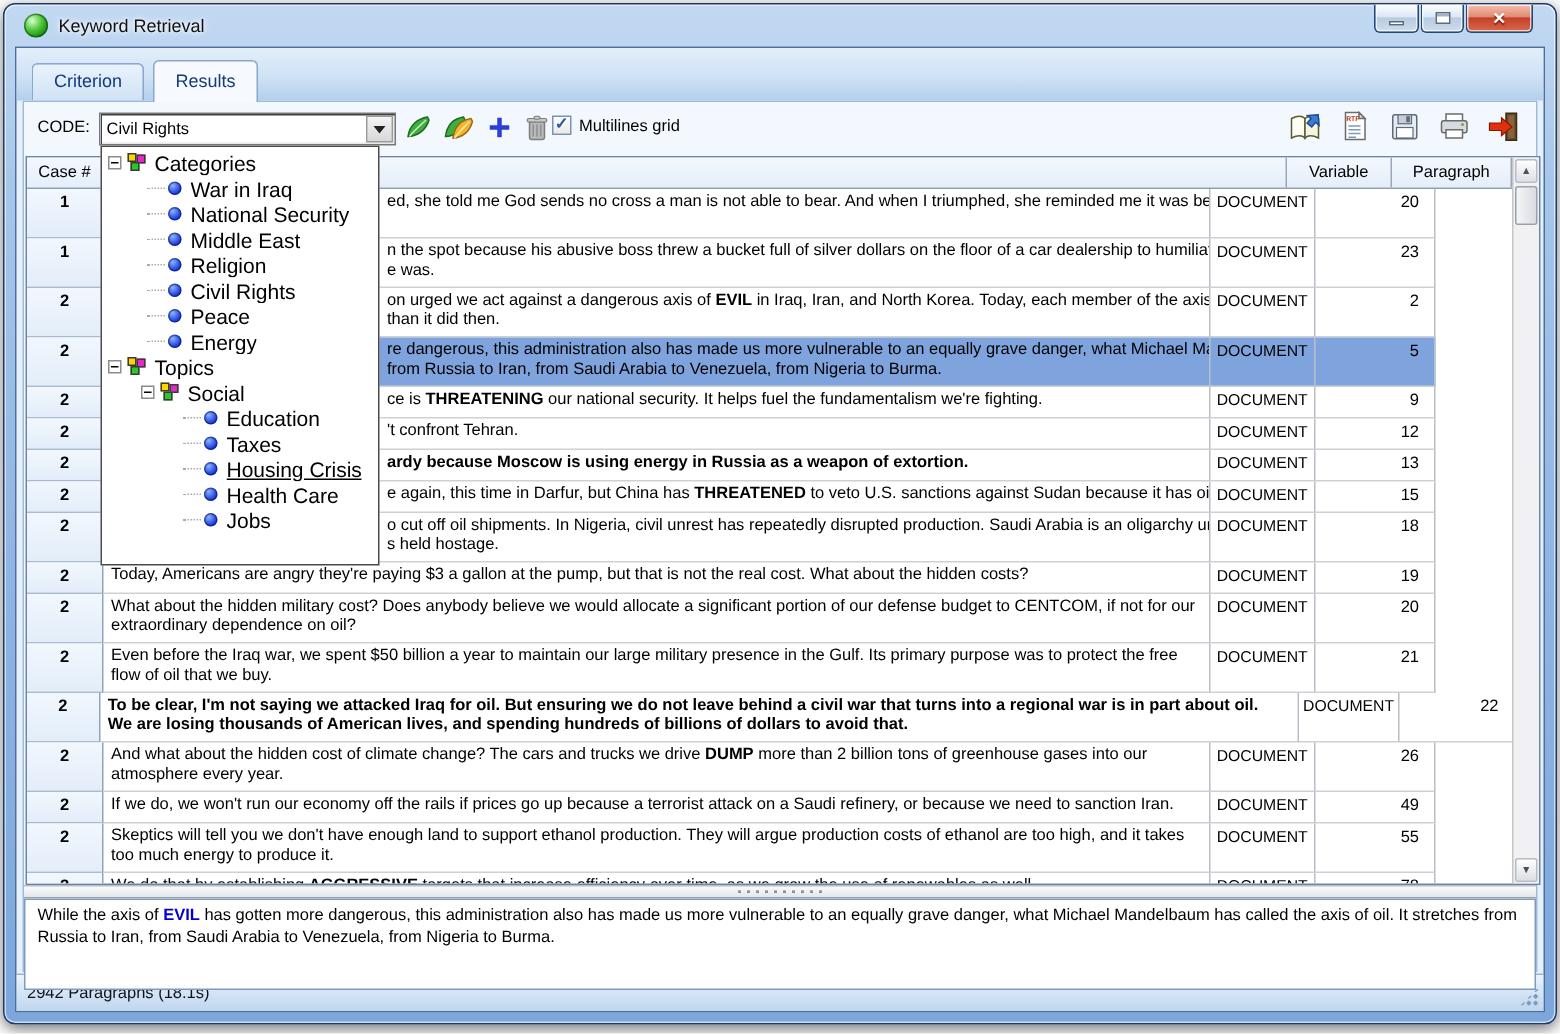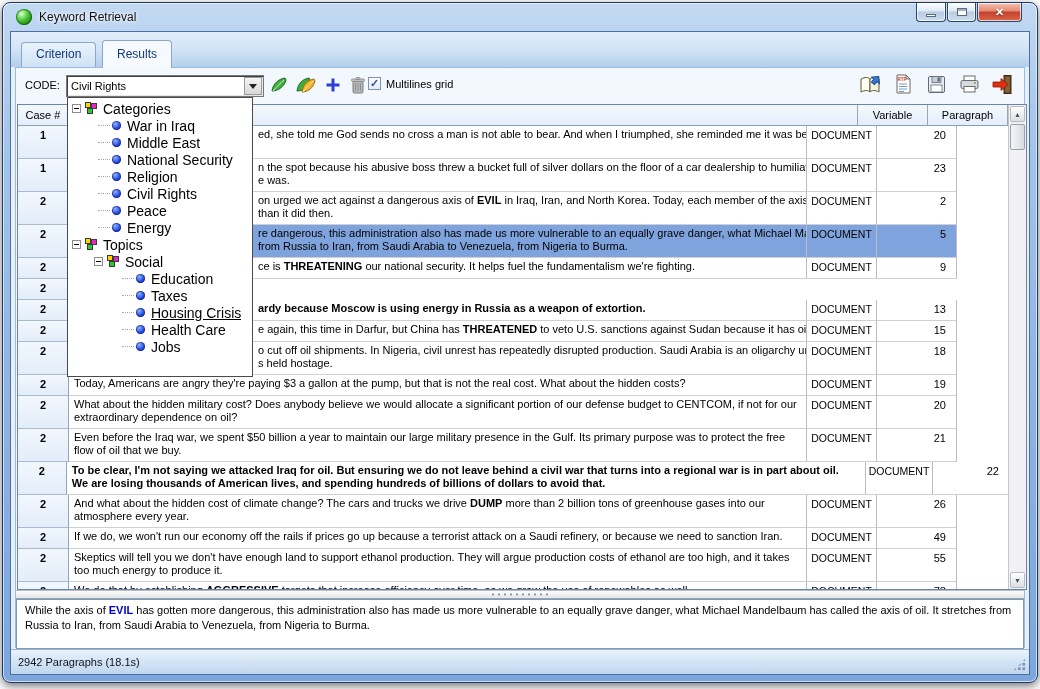--- a/index.html
+++ b/index.html
@@ -84,21 +84,21 @@
     border:1px solid #b7bcc4;border-radius:2px;display:flex;align-items:center;justify-content:center;font-size:7px;color:#4a515c;}
   .sbtn.up{top:1px;} .sbtn.down{bottom:1px;}
   .sthumb{position:absolute;left:1px;right:1px;top:19px;height:26px;background:linear-gradient(90deg,#f4f5f7,#d8dce2);
     border:1px solid #9aa1ab;border-radius:2px;}
 
   
   .splitter{position:absolute;left:0;right:0;top:522px;height:9px;background:linear-gradient(180deg,#fafbfc,#e4e7ea);
     border-top:1px solid #b9bec4;border-bottom:1px solid #9aa2ac;display:flex;align-items:center;justify-content:center;}
   .grip-dots{width:60px;height:3px;background-image:radial-gradient(circle,#8a939e 1px,transparent 1.2px);
     background-size:6px 3px;}
-  .preview{position:absolute;left:0;right:0;top:531px;height:50px;background:#fff;border:1px solid #7f9db9;
+  .preview{position:absolute;left:0;right:0;top:531px;height:61px;background:#fff;border:1px solid #7f9db9;
     font-size:11px;line-height:15px;padding:3px 8px;color:#000;}
   .preview b.blue{color:var(--keyword_blue);}
   .statusbar{position:absolute;left:0;right:0;bottom:0;height:25px;
     background:linear-gradient(180deg,#e9f3fc 0%,#d3e4f5 50%,#c0d6ee 100%);border-top:1px solid #9ab4d4;}
   .status-text{position:absolute;left:7px;top:6px;font-size:11px;color:#10141c;}
   .resize-grip{position:absolute;right:3px;bottom:3px;width:13px;height:13px;
     background-image:radial-gradient(circle,#7a96b8 1.3px,transparent 1.5px);background-size:4.5px 4.5px;
     background-position:bottom right;clip-path:polygon(100% 0,100% 100%,0 100%);}
 
   
@@ -280,20 +280,23 @@
               <div class="grow" style="height: 21px;">
                 <div class="cell case-cell">2</div>
                 <div class="cell tc" style="width: 738px;">
                   <div class="clip-line clip-first"><span>ce is </span><b>THREATENING</b><span> our national security. It helps fuel the fundamentalism we're fighting.</span></div>
                 </div>
                 <div class="cell var-cell">DOCUMENT</div>
                 <div class="cell par-cell">9</div>
               </div>
               <div class="grow" style="height: 21px;">
                 <div class="cell case-cell">2</div>
+                <div class="cell tc" style="width: 738px;">
+                  <div class="clip-line clip-first"><span>'t confront Tehran.</span></div>
+                </div>
                 <div class="cell var-cell">DOCUMENT</div>
                 <div class="cell par-cell">12</div>
               </div>
               <div class="grow" style="height: 21px;">
                 <div class="cell case-cell">2</div>
                 <div class="cell tc" style="width: 738px; font-weight: bold;">
                   <div class="clip-line clip-first"><span>ardy because Moscow is using energy in Russia as a weapon of extortion.</span></div>
                 </div>
                 <div class="cell var-cell">DOCUMENT</div>
                 <div class="cell par-cell">13</div>
@@ -406,26 +409,26 @@
               <div class="tlabel">Categories</div>
             </div>
             <div class="titem" style="padding-left: 30px;">
               <div class="dots"></div>
               <div class="bullet"></div>
               <div class="tlabel">War in Iraq</div>
             </div>
             <div class="titem" style="padding-left: 30px;">
               <div class="dots"></div>
               <div class="bullet"></div>
+              <div class="tlabel">National Security</div>
+            </div>
+            <div class="titem" style="padding-left: 30px;">
+              <div class="dots"></div>
+              <div class="bullet"></div>
               <div class="tlabel">Middle East</div>
-            </div>
-            <div class="titem" style="padding-left: 30px;">
-              <div class="dots"></div>
-              <div class="bullet"></div>
-              <div class="tlabel">National Security</div>
             </div>
             <div class="titem" style="padding-left: 30px;">
               <div class="dots"></div>
               <div class="bullet"></div>
               <div class="tlabel">Religion</div>
             </div>
             <div class="titem" style="padding-left: 30px;">
               <div class="dots"></div>
               <div class="bullet"></div>
               <div class="tlabel">Civil Rights</div>

